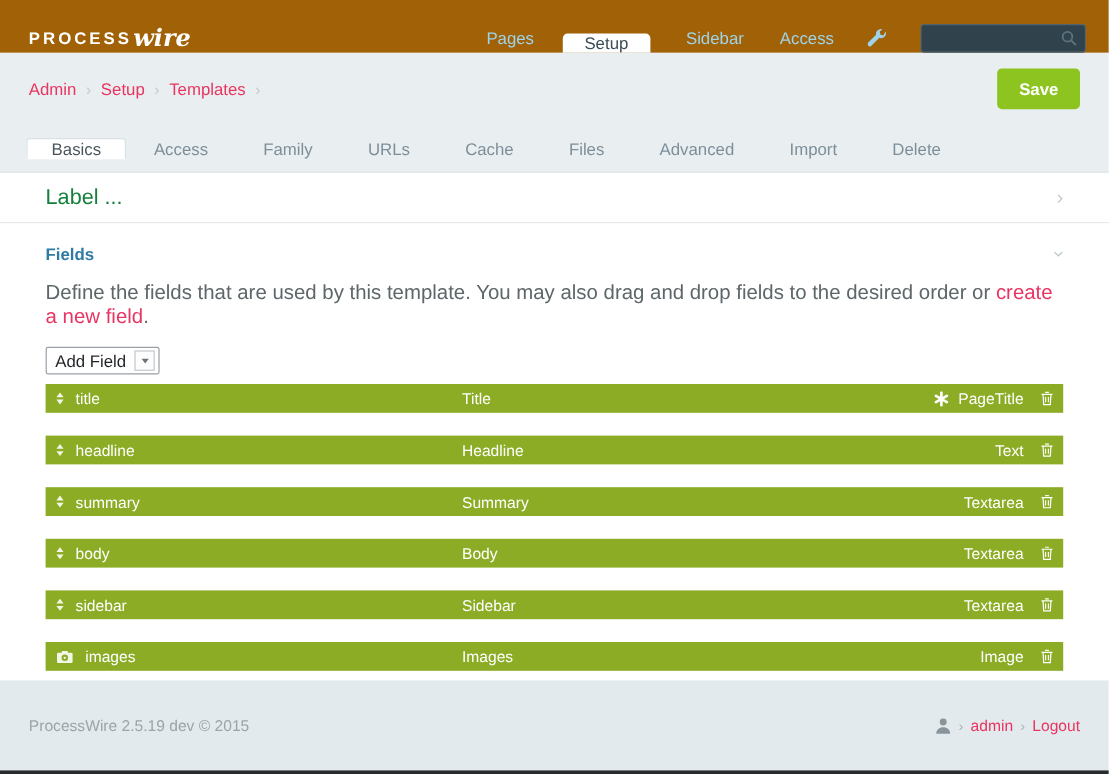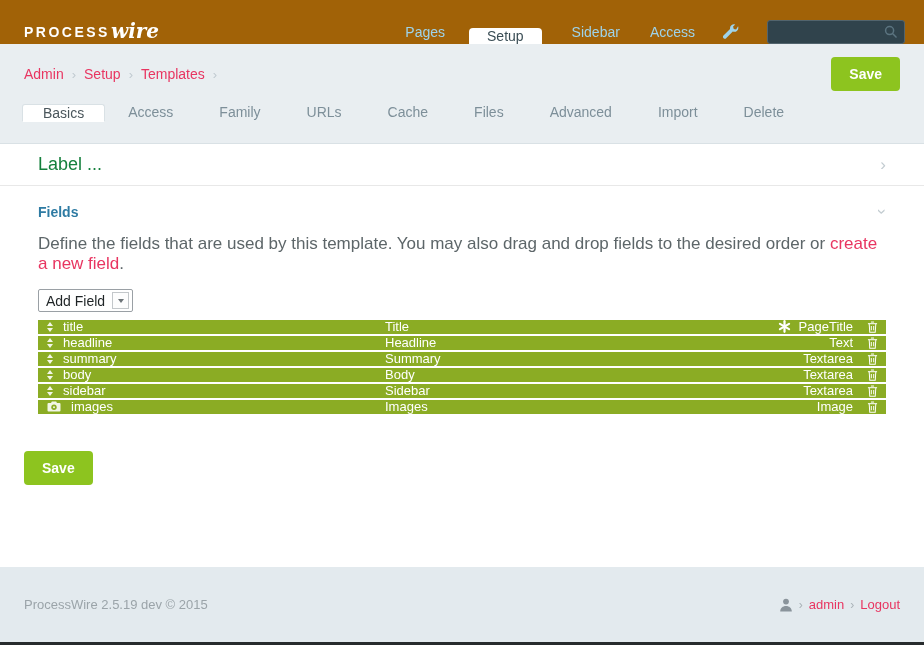--- a/index.html
+++ b/index.html
@@ -21,42 +21,42 @@
   .search-ico { position:absolute; right:7px; top:5px; }
 
   
   .headband { height:100px; background:#e9eef1; flex-shrink:0; }
   .crumb-row { height:60px; display:flex; align-items:center; padding:0 24px; }
   .breadcrumb { font-size:14px; display:flex; align-items:center; }
   .breadcrumb a { color:#e83561; text-decoration:none; cursor:pointer; }
   .breadcrumb .sep { color:#c0cad0; padding:0 8px; font-size:13px; }
   .crumb-current { color:#414e55; font-weight:bold; }
   .btn-save { margin-left:auto; background:#8dc41f; color:#fff; border:none; border-radius:4px; font-family:"Liberation Sans", sans-serif; font-weight:bold; font-size:14px; height:34px; padding:0 18px; cursor:pointer; }
-  .tabs { height:40px; display:flex; align-items:flex-start; padding-left:22px; border-bottom:1px solid #d9e1e5; }
+  .tabs { height:40px; display:flex; align-items:center; padding-left:22px; border-bottom:1px solid #d9e1e5; }
   .tab { font-size:14px; color:#7d8f99; display:flex; align-items:center; padding:0 23px; cursor:pointer; }
   .tab.active { background:#fff; color:#4a565c; border:1px solid #d9e1e5; border-bottom:1px solid #fff; margin-bottom:-1px; border-radius:3px 3px 0 0; padding:0 20px; }
 
   
   .content { background:#fff; height:423px; flex-shrink:0; }
   .label-row { height:42px; border-bottom:1px solid #e8e8e8; display:flex; align-items:center; justify-content:space-between; padding:0 38px; cursor:pointer; }
   .label-row .ltext { color:#15803d; font-size:18px; }
   .chev { color:#c3ccd1; font-size:17px; line-height:1; display:inline-block; }
   .chev-down { transform:rotate(90deg); }
   .fields { padding:17px 38px 0 38px; }
   .fields-head { display:flex; align-items:center; justify-content:space-between; }
   .fields-title { color:#2e7ba3; font-weight:bold; font-size:14px; cursor:pointer; }
   .desc { margin-top:14px; font-size:17px; color:#5d6669; }
   .desc a { color:#e83561; text-decoration:none; cursor:pointer; }
 
   .addfield { margin-top:15px; display:inline-flex; align-items:center; border:1px solid #9aa0a5; background:#fff; height:23px; padding:0 3px 0 7px; font-size:14px; color:#1f2426; cursor:pointer; border-radius:2px; }
   .addfield-arrowbox { width:17px; height:17px; border:1px solid #c3c7ca; margin-left:7px; display:flex; align-items:center; justify-content:center; background:#fdfdfd; }
   .tri-down { width:0; height:0; border-left:3.5px solid transparent; border-right:3.5px solid transparent; border-top:4px solid #6d7478; }
 
   .rows { list-style:none; margin-top:8px; }
-  .frow { height:14px; margin-bottom:2px; background:#8bac24; color:#fff; display:flex; align-items:flex-end; font-size:13px; padding:0 8px 0 9px; cursor:pointer; }
+  .frow { height:24px; margin-bottom:19px; background:#8bac24; color:#fff; display:flex; align-items:center; font-size:13px; padding:0 8px 0 9px; cursor:pointer; }
   .fcol-name { display:flex; align-items:center; gap:10px; width:338px; }
   .fcol-label { flex:1; }
   .fcol-type { display:flex; align-items:center; gap:8px; }
   .trash { margin-left:14px; display:flex; align-items:center; cursor:pointer; }
   .sort { display:flex; flex-direction:column; gap:2px; align-items:center; cursor:grab; }
   .tri-up-w { width:0; height:0; border-left:3.5px solid transparent; border-right:3.5px solid transparent; border-bottom:4px solid #f2f6e6; }
   .tri-dn-w { width:0; height:0; border-left:3.5px solid transparent; border-right:3.5px solid transparent; border-top:4px solid #f2f6e6; }
   .cam { display:flex; align-items:center; }
 
   .btn-save-bottom { margin:37px 0 0 24px; display:block; }

